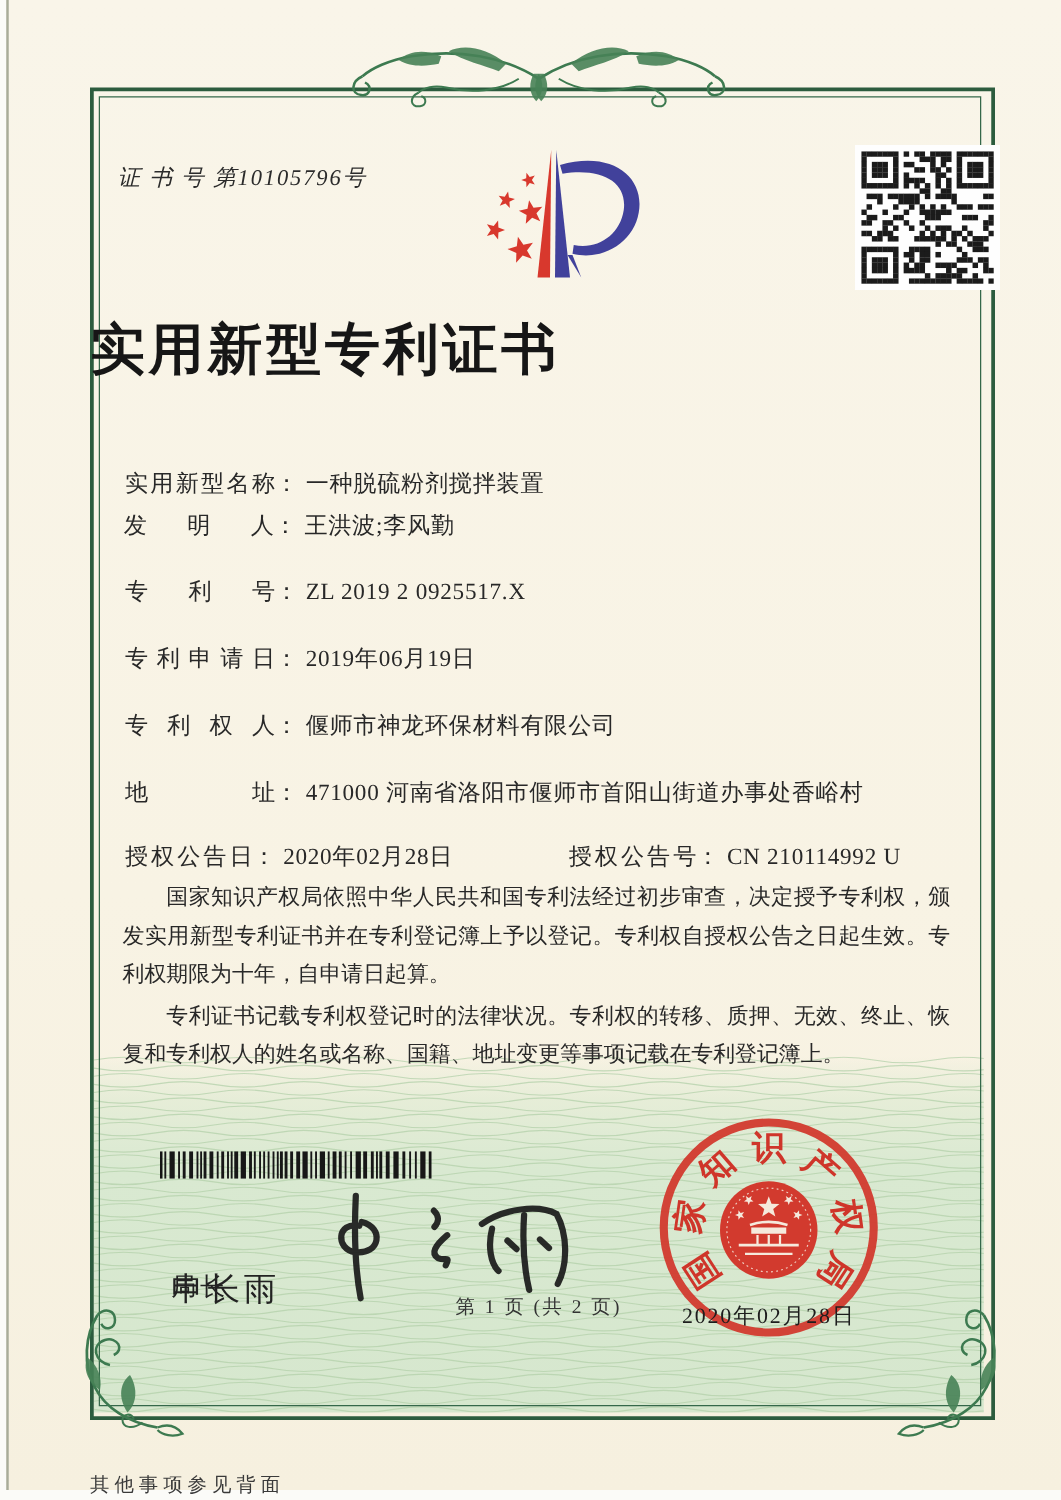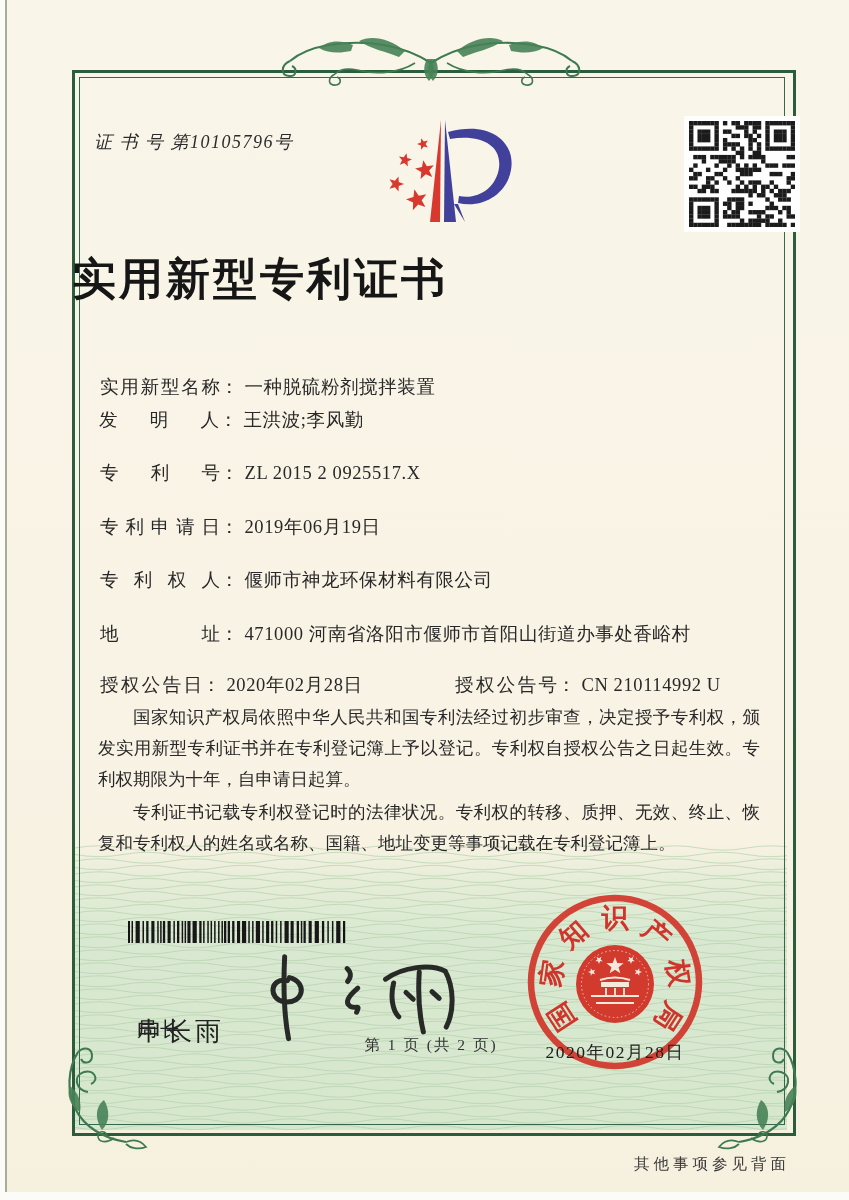--- a/index.html
+++ b/index.html
@@ -52,21 +52,21 @@
   .sig-hand{position:absolute;left:248px;top:944px;transform:rotate(-2deg);}
   
   .seal{position:absolute;left:513px;top:880px;width:204px;height:204px;}
   .seal text{font-size:27px;font-weight:700;fill:#cf352a;}
   .seal-date{
     position:absolute;left:513px;top:1040px;width:204px;text-align:center;
     font-size:17.5px;letter-spacing:1.5px;color:#1d1d1d;
   }
   
   .page-info{position:absolute;left:72px;top:1035px;width:718px;text-align:center;font-size:15.5px;letter-spacing:2px;color:#333;}
-  .back-note{position:absolute;left:72px;top:1154px;width:718px;text-align:right;font-size:15.5px;letter-spacing:4px;color:#3a3a3a;}
+  .back-note{position:absolute;left:72px;top:1178px;width:718px;text-align:left;font-size:15.5px;letter-spacing:4px;color:#3a3a3a;}
   
   .orn-top{position:absolute;left:281px;top:33px;}
   .orn-bl{position:absolute;left:58px;top:1046px;}
   .orn-br{position:absolute;left:707px;top:1046px;transform:scaleX(-1);}
   .orn path{stroke:#3d7a50;fill:none;}
   .orn .leaf{fill:#478257;stroke:none;opacity:.9;}
 </style>
 </head>
 <body>
 
@@ -478,21 +478,21 @@
 
   <div class="title" style="left:65px;">实用新型专利证书</div>
 
   <div class="field-row" style="top:353px;left:93px;margin-top:21px;">
     <span class="flabel">实用新型名称</span><span class="fcolon">：</span><span class="fvalue">一种脱硫粉剂搅拌装置</span>
   </div>
   <div class="field-row" style="top:407px;left:92px;">
     <span class="flabel">发明人</span><span class="fcolon">：</span><span class="fvalue">王洪波;李风勤</span>
   </div>
   <div class="field-row" style="top:460px;left:93px;">
-    <span class="flabel">专利号</span><span class="fcolon">：</span><span class="fvalue">ZL 2015 2 0925517.X</span>
+    <span class="flabel">专利号</span><span class="fcolon">：</span><span class="fvalue">ZL 2019 2 0925517.X</span>
   </div>
   <div class="field-row" style="top:514px;left:93px;">
     <span class="flabel">专利申请日</span><span class="fcolon">：</span><span class="fvalue">2019年06月19日</span>
   </div>
   <div class="field-row" style="top:567px;left:93px;">
     <span class="flabel">专利权人</span><span class="fcolon">：</span><span class="fvalue">偃师市神龙环保材料有限公司</span>
   </div>
   <div class="field-row" style="top:621px;left:93px;">
     <span class="flabel">地址</span><span class="fcolon">：</span><span class="fvalue">471000 河南省洛阳市偃师市首阳山街道办事处香峪村</span>
   </div>

